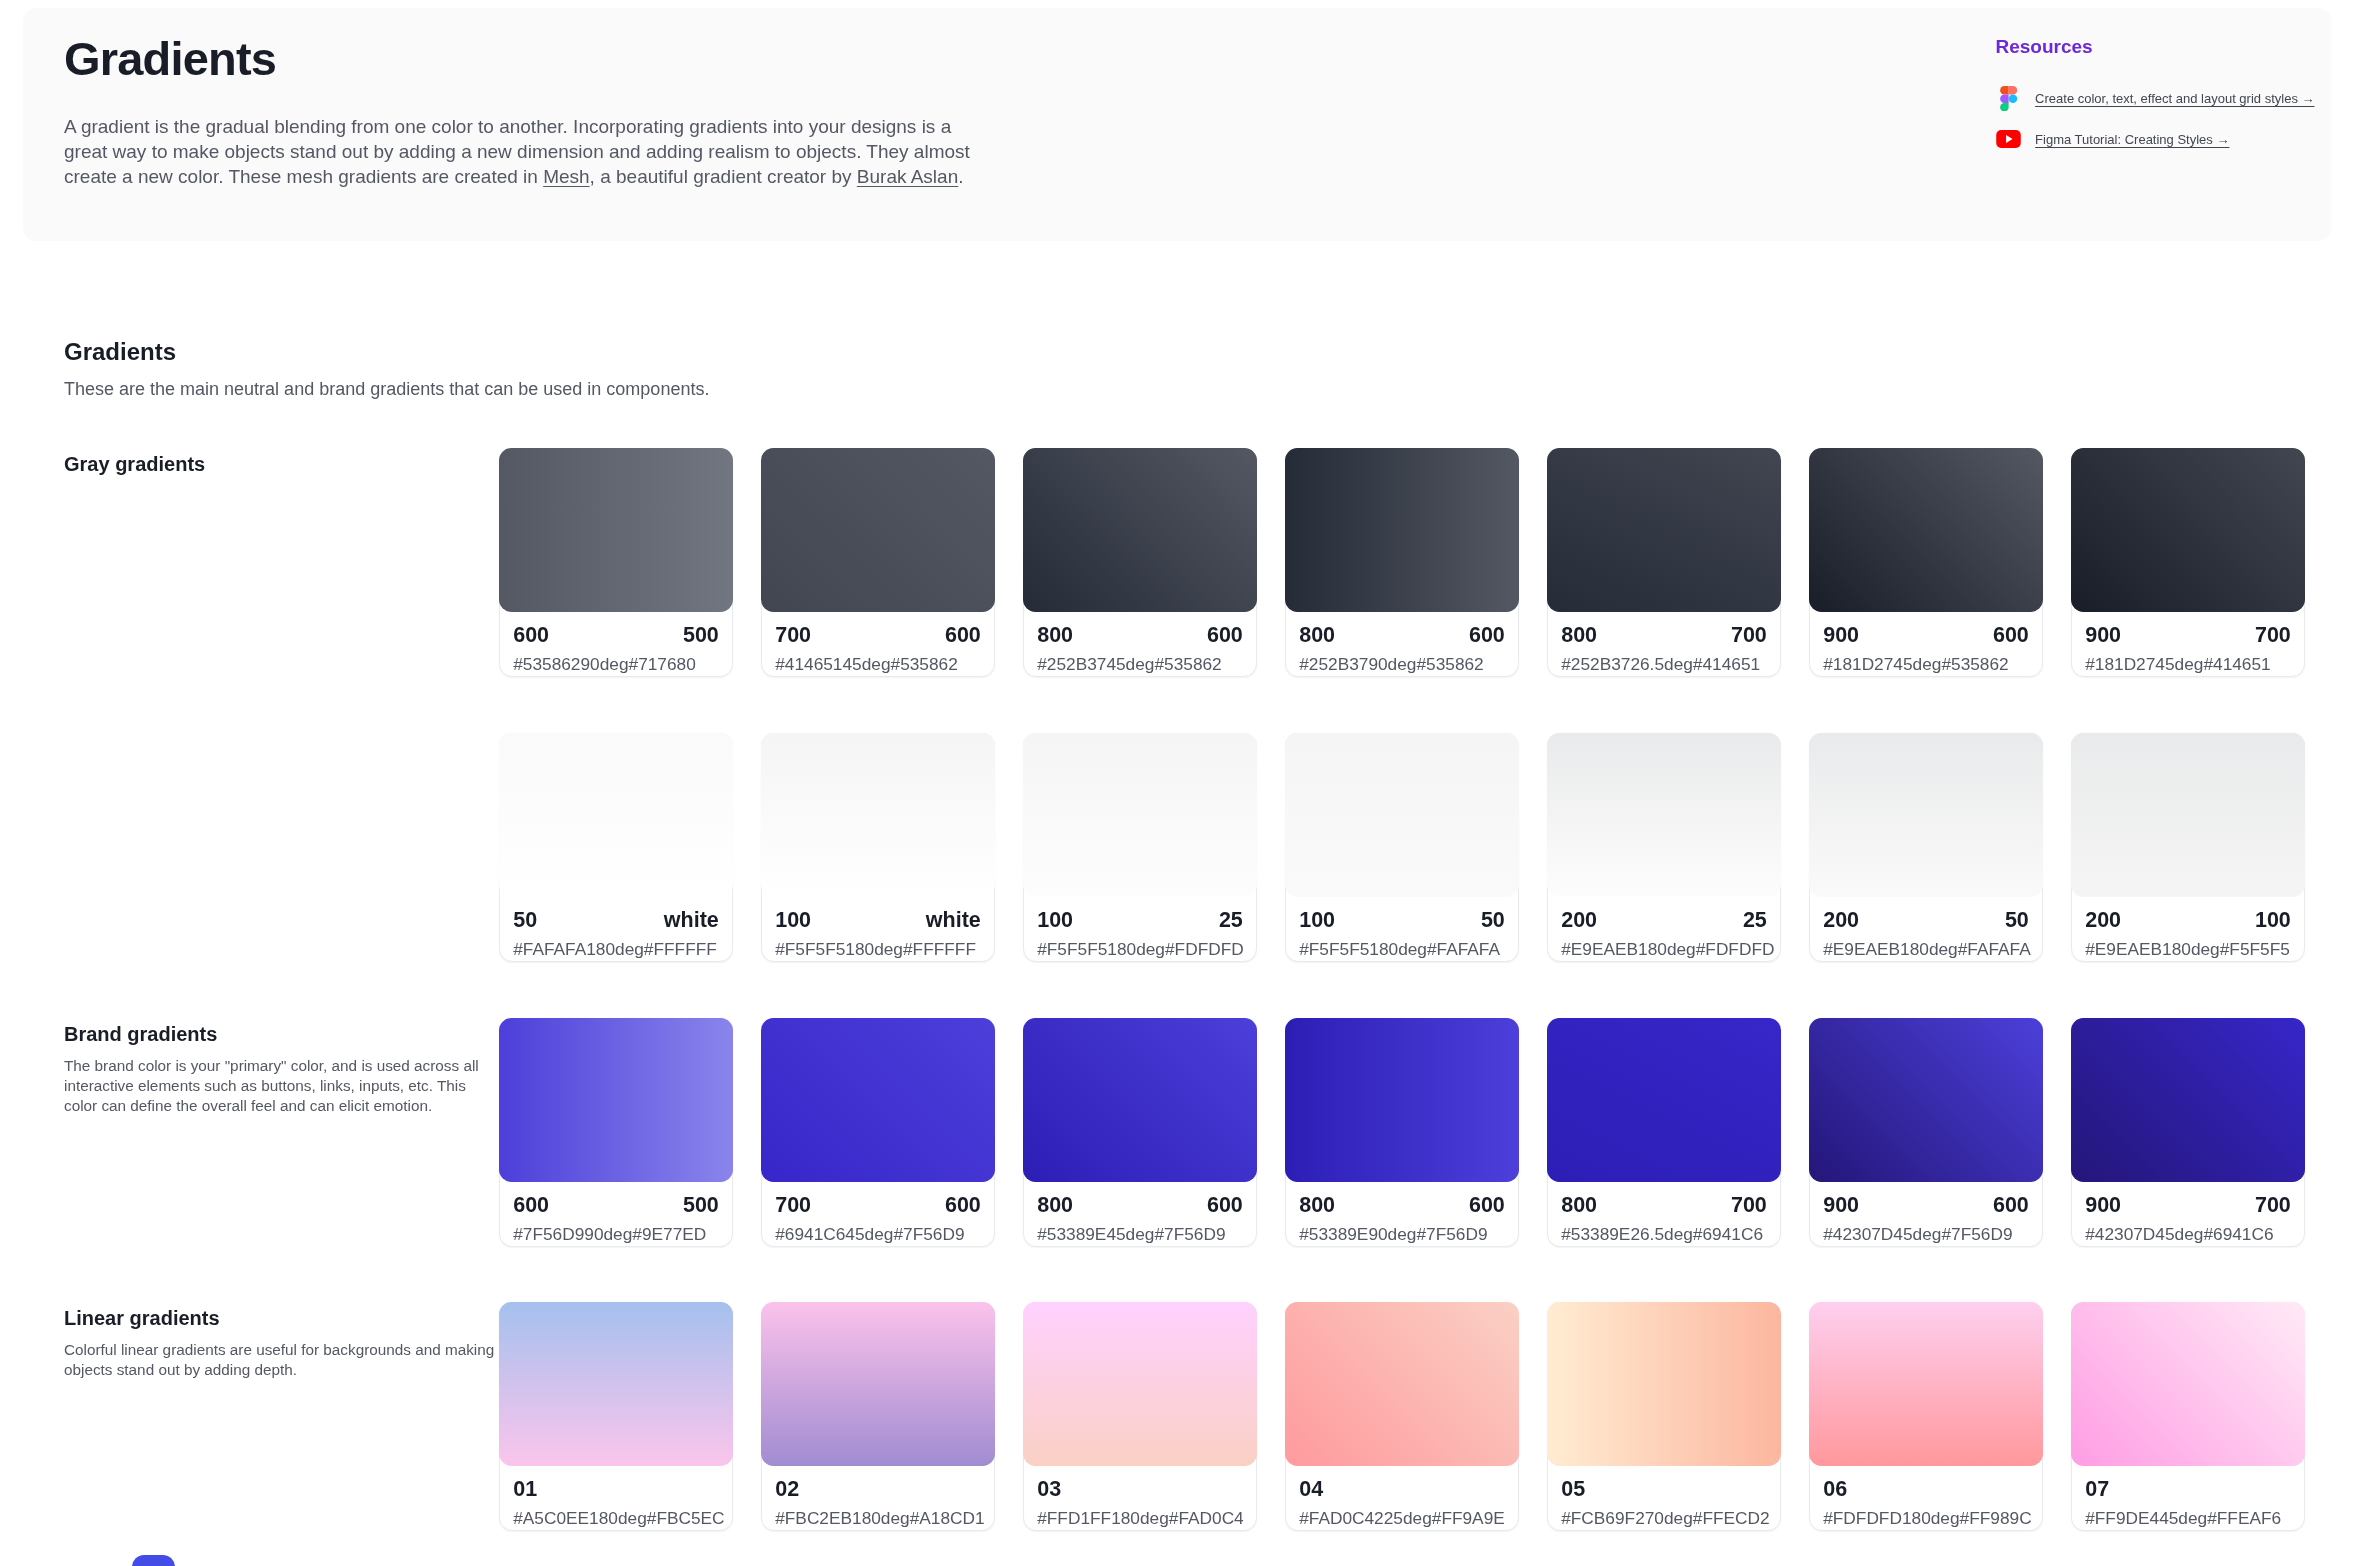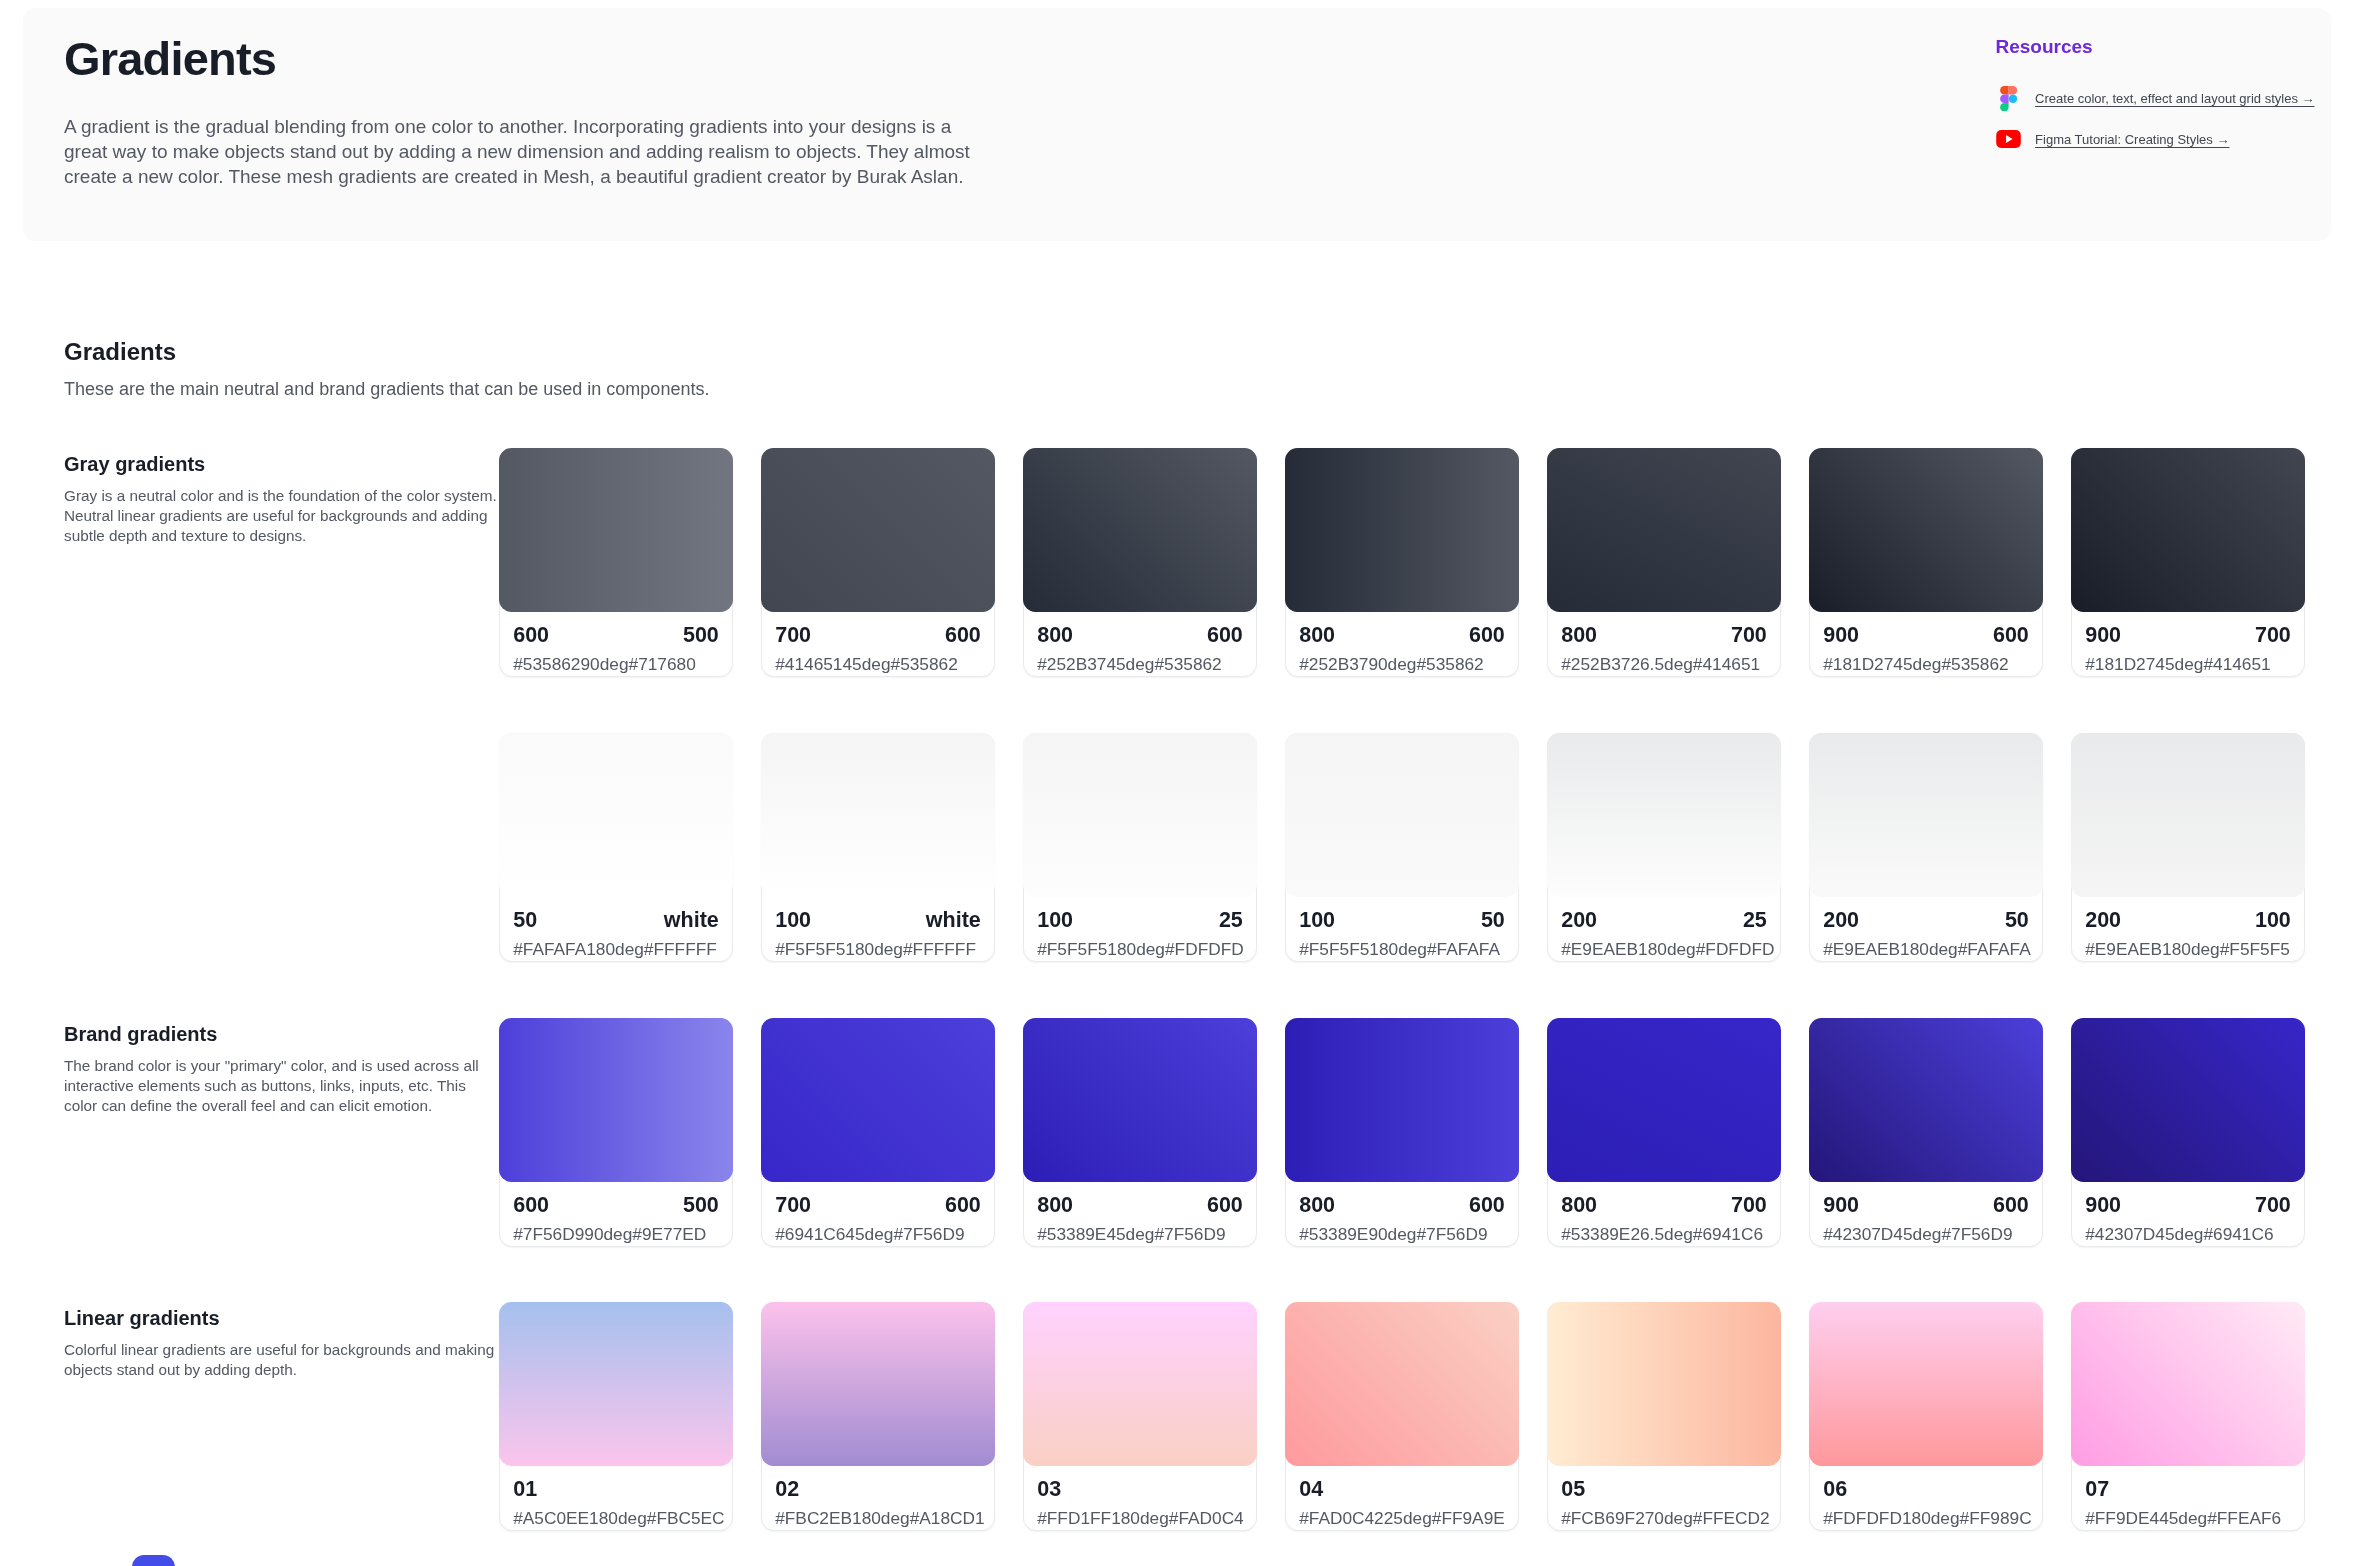--- a/index.html
+++ b/index.html
@@ -5,21 +5,21 @@
   html,body{margin:0;padding:0;background:#ffffff;}
   body{width:2354px;height:1566px;overflow:hidden;position:relative;
        font-family:"Liberation Sans",sans-serif;color:#181d27;
        -webkit-font-smoothing:antialiased;}
   .panel{position:absolute;left:23px;top:8.3px;width:2308px;height:233px;
          background:#fafafa;border-radius:13.2px;}
   .page-title{position:absolute;left:41px;top:21.5px;font-size:47px;line-height:58px;
               font-weight:700;letter-spacing:-0.8px;color:#181d27;margin:0;}
   .page-desc{position:absolute;left:41px;top:106px;width:924px;margin:0;
              font-size:19px;line-height:25px;color:#535862;}
-  .page-desc a{color:#535862;text-underline-offset:2.5px;cursor:pointer;}
+  .page-desc a{color:#535862;text-decoration:underline;text-underline-offset:2.5px;cursor:pointer;}
   .resources{position:absolute;right:16.5px;top:28px;}
   .res-label{font-size:19px;font-weight:700;color:#6d28d9;margin-bottom:26px;}
   .res-item{display:flex;align-items:center;gap:13.2px;margin-bottom:13.2px;height:28px;}
   .res-item a{font-size:13px;color:#414651;text-decoration:underline;
               text-underline-offset:2.5px;cursor:pointer;white-space:nowrap;}
   .res-icon{flex:0 0 auto;display:flex;align-items:center;justify-content:center;width:26.4px;}
   .section-title{position:absolute;left:64px;top:338px;margin:0;font-size:24px;
                  font-weight:700;color:#181d27;}
   .section-subtitle{position:absolute;left:64px;top:379px;margin:0;font-size:18px;color:#535862;}
   .row{position:absolute;left:0;width:2354px;height:229px;}
@@ -71,21 +71,20 @@
     </div>
   </div>
 </div>
 
 <h2 class="section-title">Gradients</h2>
 <p class="section-subtitle">These are the main neutral and brand gradients that can be used in components.</p>
 
 <div class="row" style="top:448px">
   <div class="rowinfo">
     <h3>Gray gradients</h3>
-    <p>Gray is a neutral color and is the foundation of the color system. Neutral linear gradients are useful for backgrounds and adding subtle depth and texture to designs.</p>
   </div>
   <div class="grid">
       <div class="card">
         <div class="swatch" style="background: linear-gradient(90deg, rgb(83, 88, 98), rgb(113, 118, 128));"></div>
         <div class="meta">
           <div class="names">
             <div class="">600</div>
             <div class="">500</div>
           </div>
           <div class="hexes">

